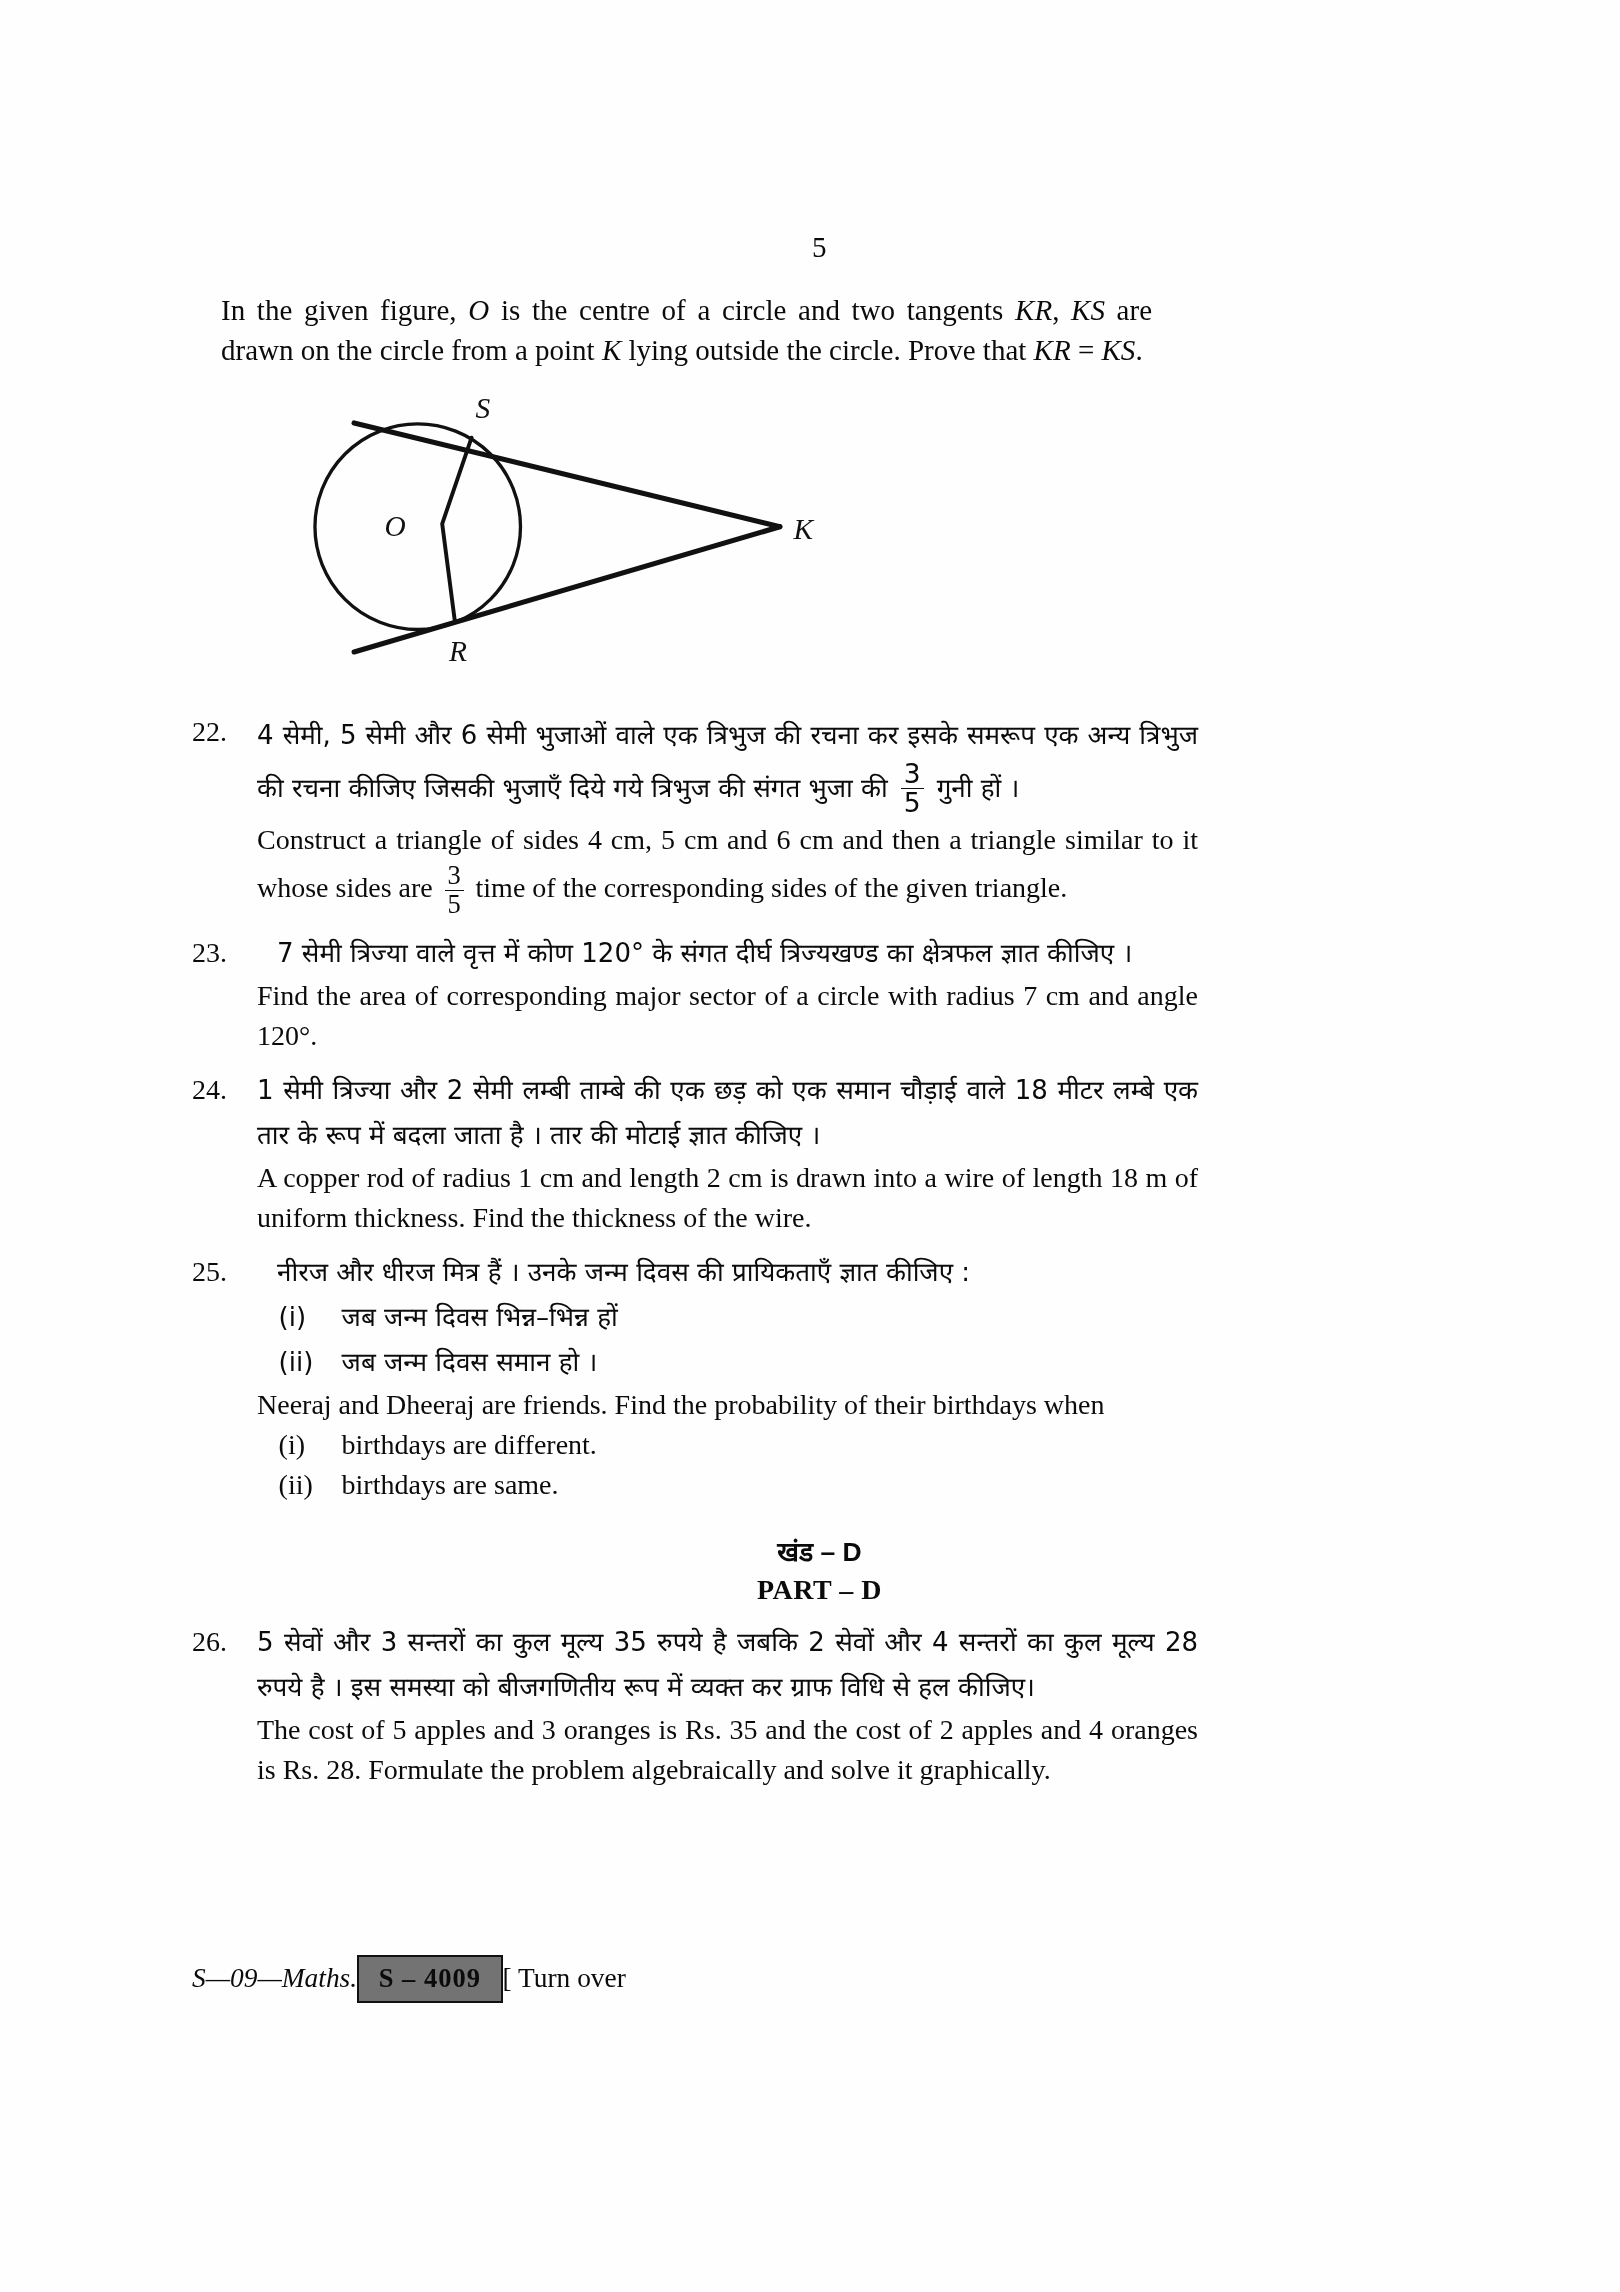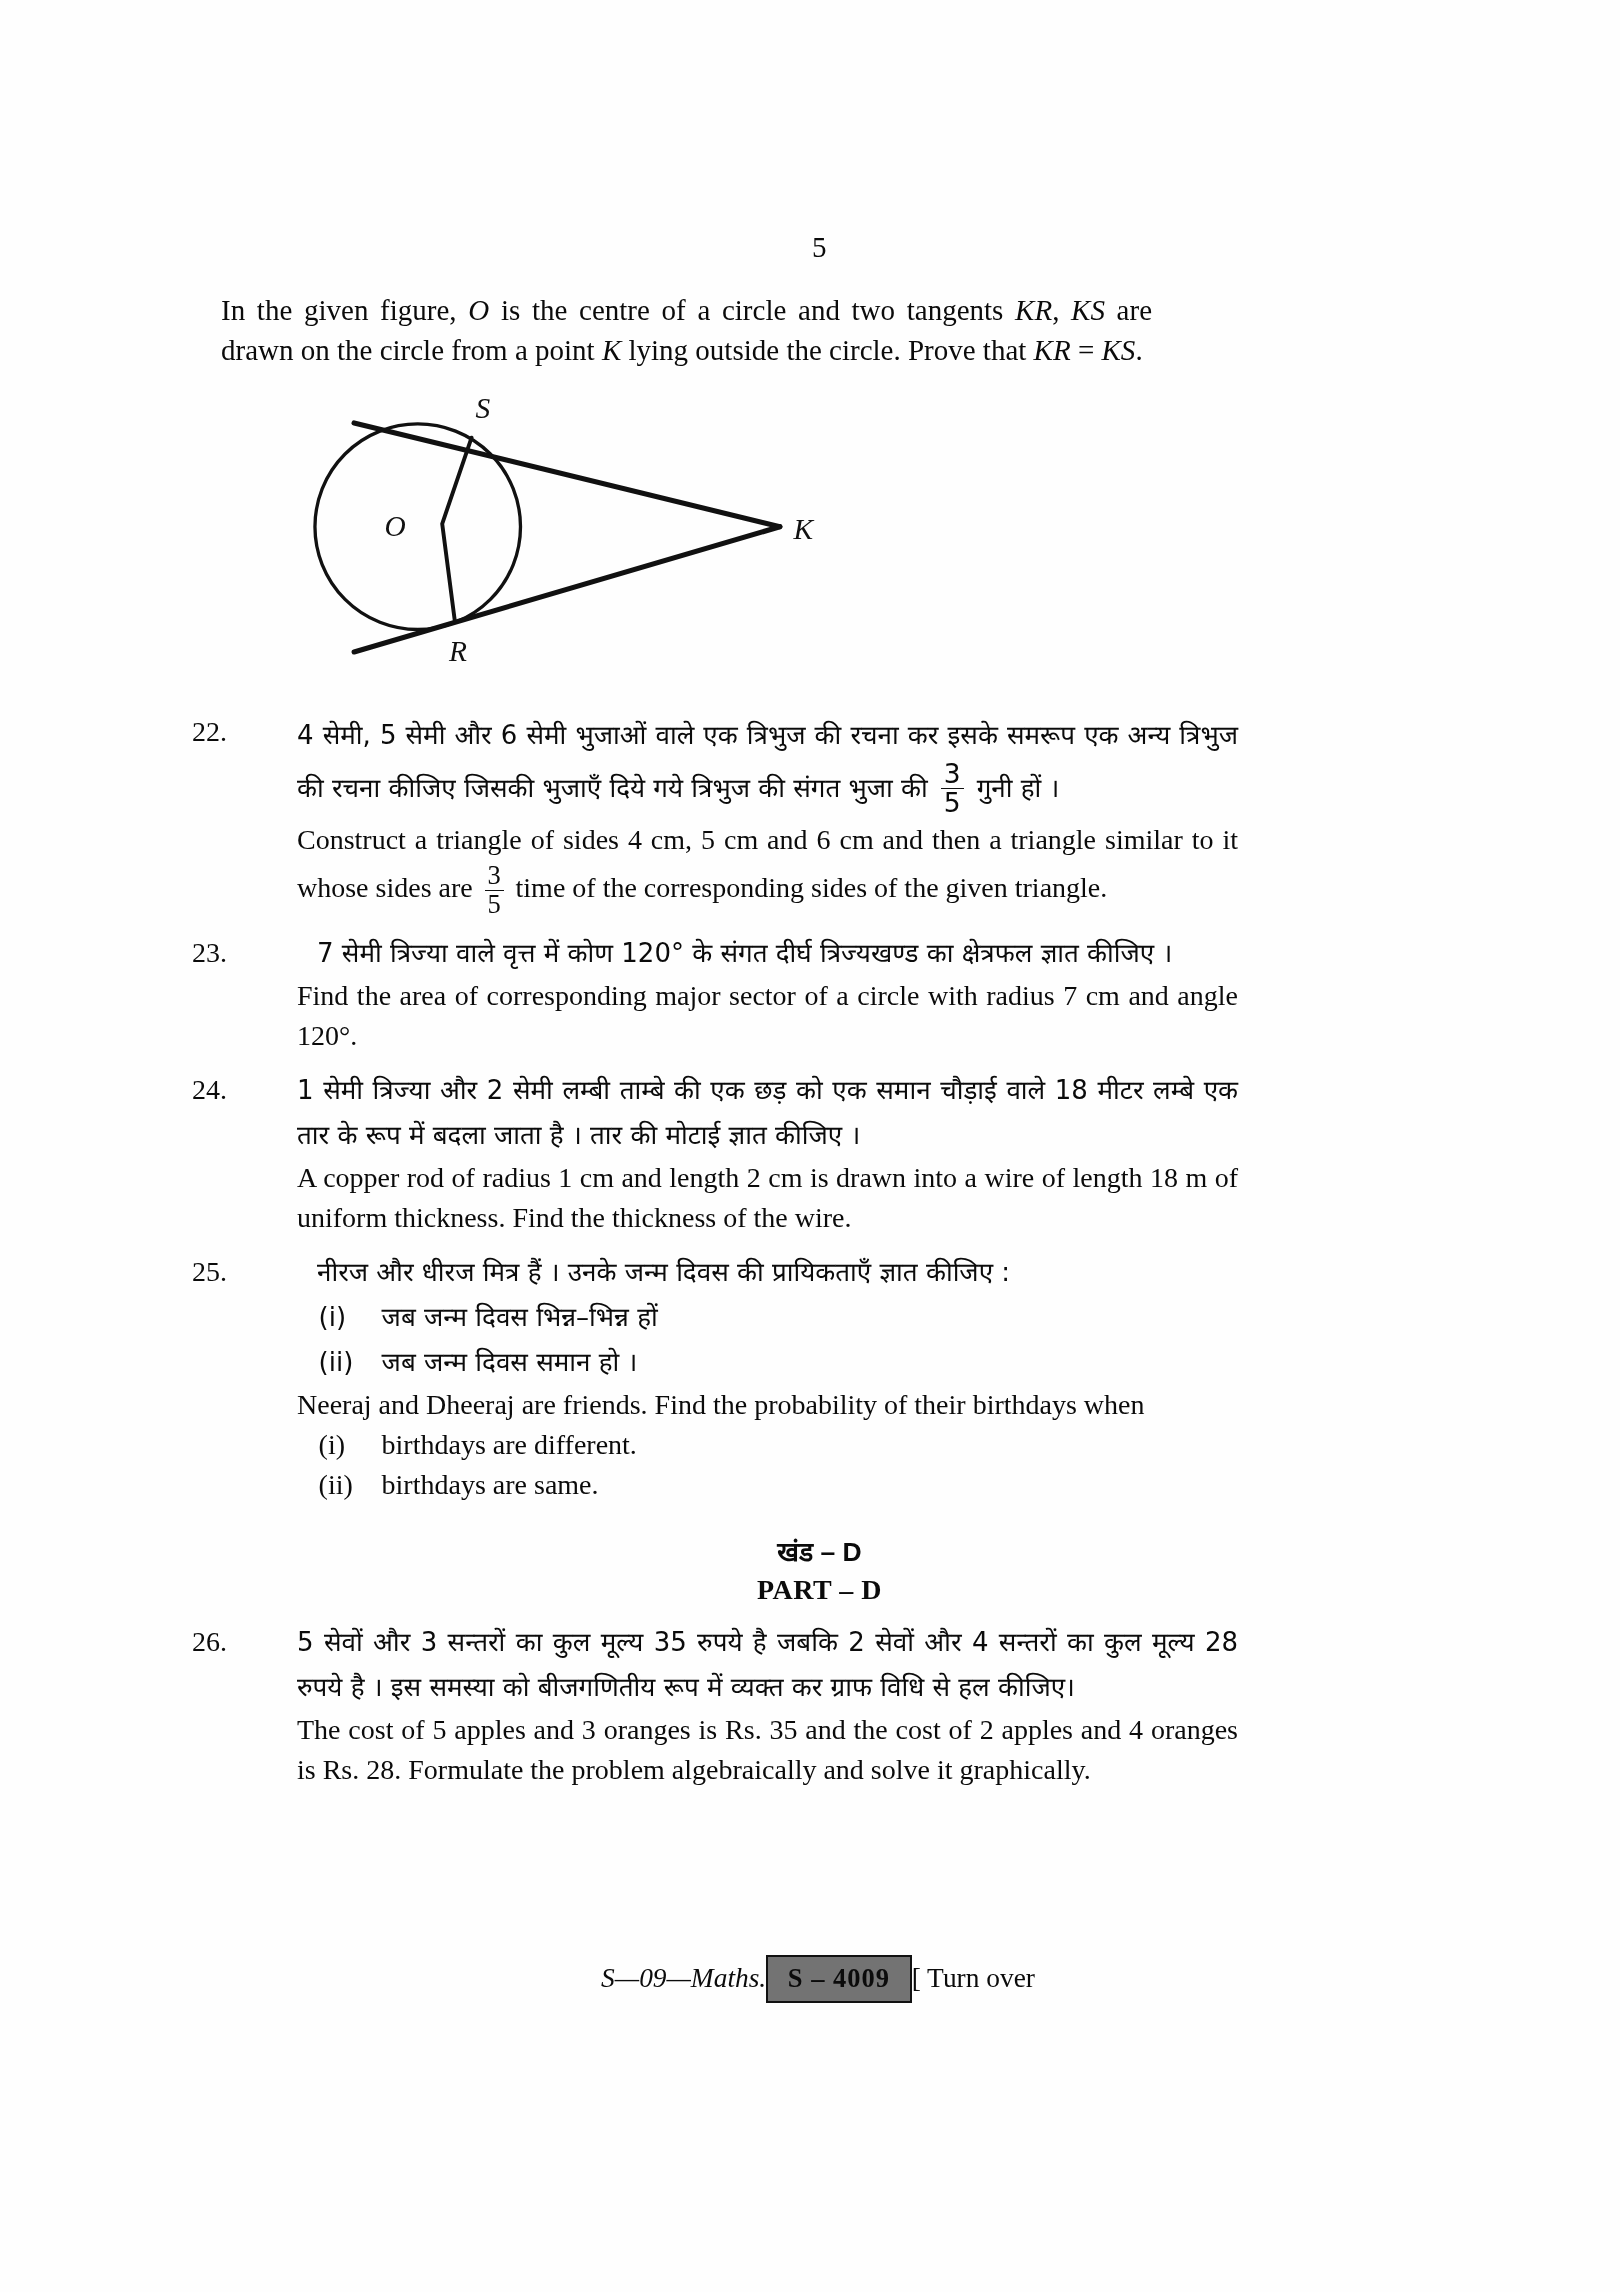--- a/index.html
+++ b/index.html
@@ -40,21 +40,20 @@
     height:323px;
     width:980px;
     margin:5.9px 0 3.9px 0;
   }
   .figure svg{position:absolute;left:0;top:0;}
   
   .qrow{
     display:flex;
     align-items:flex-start;
     margin-top:11.8px;
-    gap:40px;
   }
   .qnum{
     width:65px;
     flex:0 0 65px;
     font-size:28px;
     line-height:43px;
     text-align:left;
     padding-left:0px;
   }
   .qbody{flex:1 1 auto;max-width:941px;}
@@ -108,21 +107,21 @@
   .part-head .l2{
     font-size:28px;font-weight:bold;line-height:37px;letter-spacing:0.5px;
   }
   
   .footer{
     position:absolute;
     left:192px;right:176px;
     top:1955px;
     display:flex;
     align-items:center;
-    justify-content:center;
+    justify-content:flex-start;
   }
   .footer .left{
     font-size:27.4px;font-style:italic;
   }
   .footer .code{
     border:2.5px solid #111;
     padding:5.9px 19.6px 6.9px 19.6px;
     font-size:26.5px;
     font-weight:bold;
     letter-spacing:1px;

